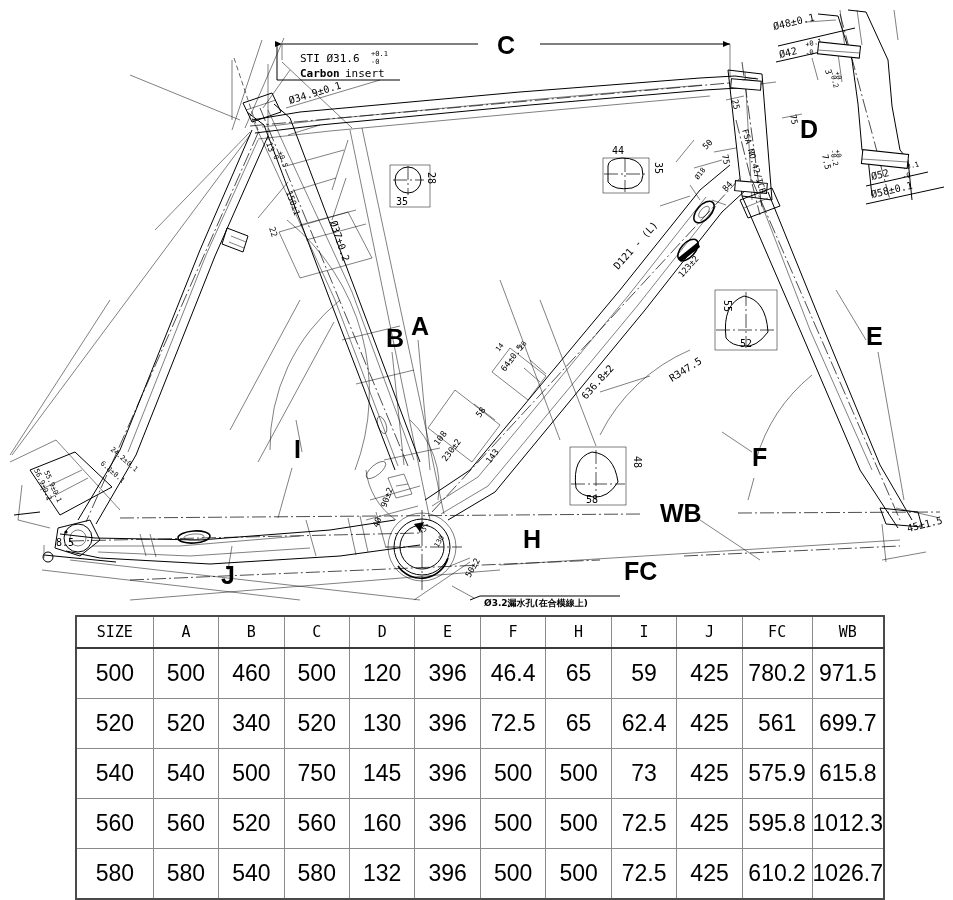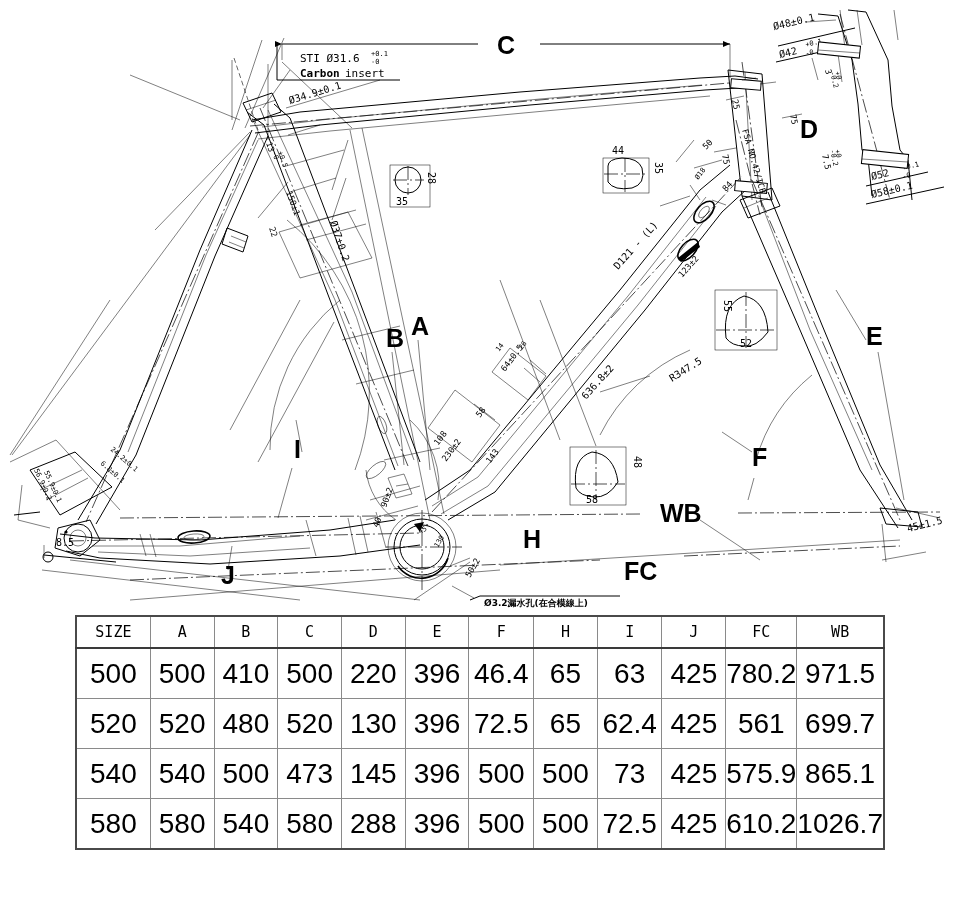--- a/index.html
+++ b/index.html
@@ -27,21 +27,21 @@
   }
   table.spec th{
     height:30px;
     font-family:"DejaVu Sans Mono", monospace;
     font-size:15px;font-weight:normal;color:#000;
   }
   table.spec thead tr{border-bottom:2px solid #3a3a3a;padding-left:17px;}
   table.spec td{
     height:49px;
     font-family:"Liberation Sans", sans-serif;
-    font-size:28px;color:#000;
+    font-size:23px;color:#000;
   }
   table.spec col.c0{width:78px;}
   table.spec col.cn{width:66px;}
   table.spec col.cw{width:70px;}
 </style>
 </head>
 <body>
 
 <div id="sheet">
 
@@ -509,65 +509,79 @@
         <th>I</th>
         <th>J</th>
         <th>FC</th>
         <th>WB</th>
       </tr>
     </thead>
     <tbody>
       <tr>
         <td>500</td>
         <td>500</td>
-        <td>410</td>
-        <td>500</td>
-        <td>220</td>
+        <td>460</td>
+        <td>500</td>
+        <td>120</td>
         <td>396</td>
         <td>46.4</td>
         <td>65</td>
-        <td>63</td>
+        <td>59</td>
         <td>425</td>
         <td>780.2</td>
         <td>971.5</td>
       </tr>
       <tr>
         <td>520</td>
         <td>520</td>
-        <td>480</td>
+        <td>340</td>
         <td>520</td>
         <td>130</td>
         <td>396</td>
         <td>72.5</td>
         <td>65</td>
         <td>62.4</td>
         <td>425</td>
         <td>561</td>
         <td>699.7</td>
       </tr>
       <tr>
         <td>540</td>
         <td>540</td>
         <td>500</td>
-        <td>473</td>
+        <td>750</td>
         <td>145</td>
         <td>396</td>
         <td>500</td>
         <td>500</td>
         <td>73</td>
         <td>425</td>
         <td>575.9</td>
-        <td>865.1</td>
+        <td>615.8</td>
+      </tr>
+      <tr>
+        <td>560</td>
+        <td>560</td>
+        <td>520</td>
+        <td>560</td>
+        <td>160</td>
+        <td>396</td>
+        <td>500</td>
+        <td>500</td>
+        <td>72.5</td>
+        <td>425</td>
+        <td>595.8</td>
+        <td>1012.3</td>
       </tr>
       <tr>
         <td>580</td>
         <td>580</td>
         <td>540</td>
         <td>580</td>
-        <td>288</td>
+        <td>132</td>
         <td>396</td>
         <td>500</td>
         <td>500</td>
         <td>72.5</td>
         <td>425</td>
         <td>610.2</td>
         <td>1026.7</td>
       </tr>
     </tbody>
   </table>

